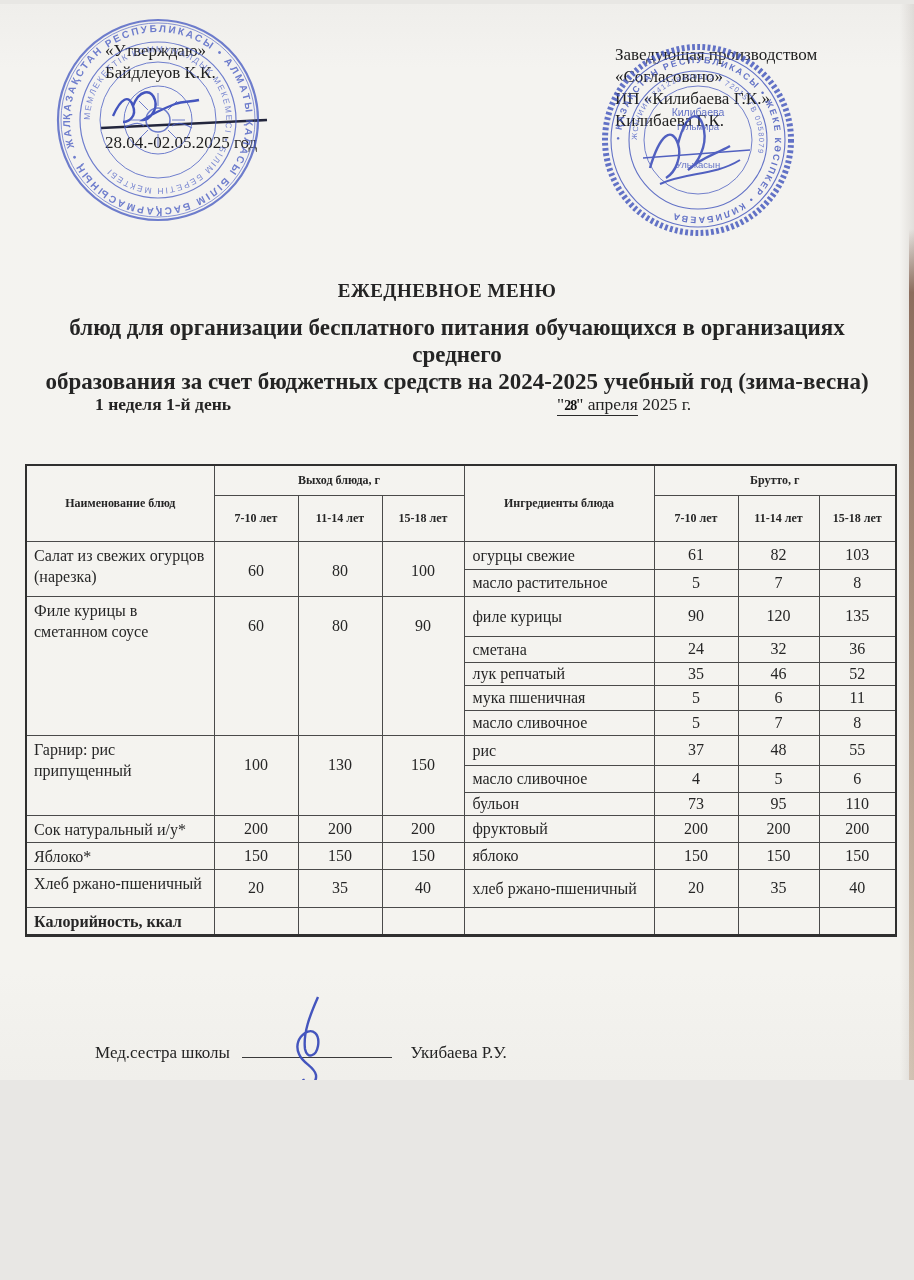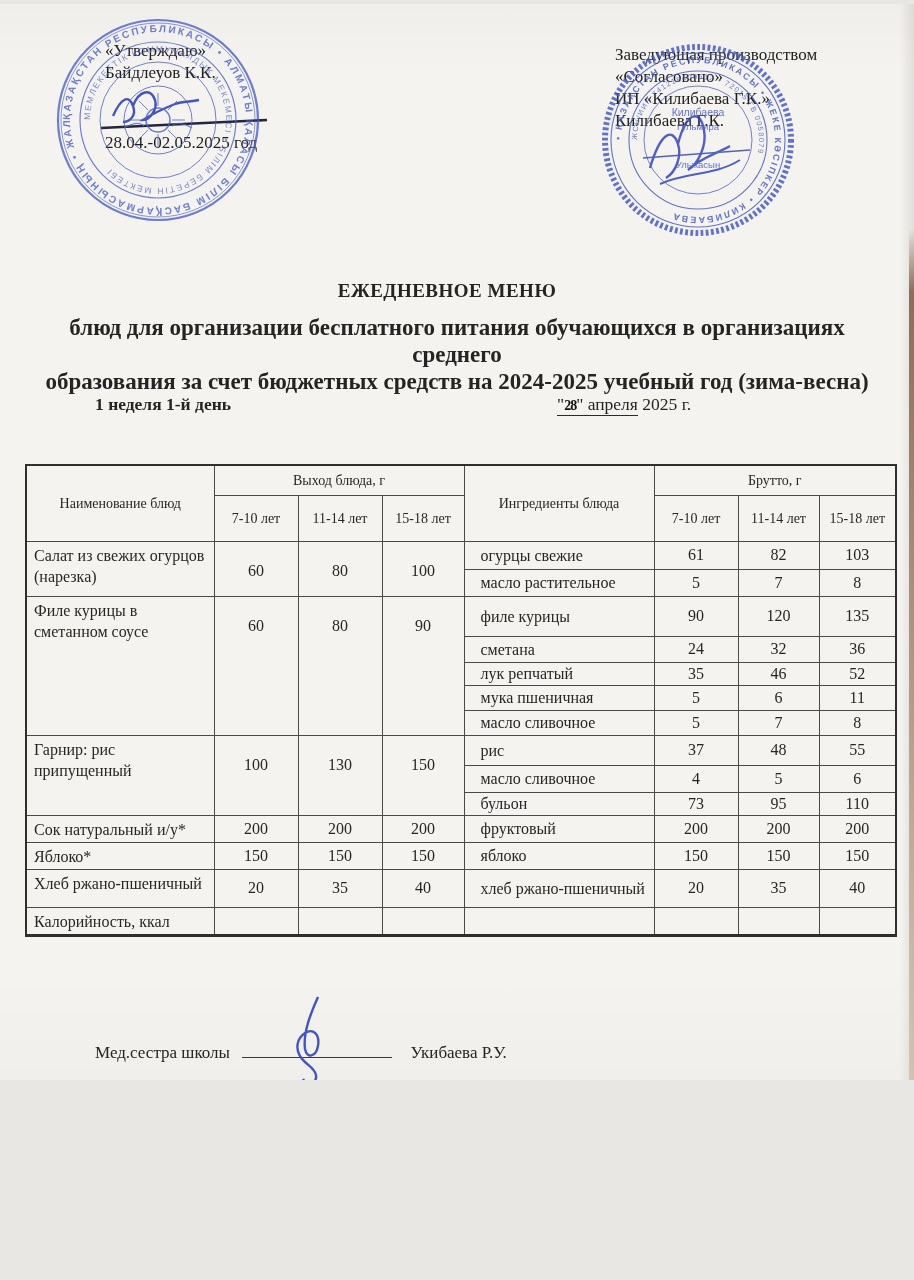--- a/index.html
+++ b/index.html
@@ -43,27 +43,27 @@
   .meta-week{position:absolute;left:95px;top:390px;font-size:17.5px;font-weight:bold;z-index:2;}
   .meta-date{position:absolute;left:557px;top:390px;font-size:17.5px;z-index:2;}
   .date-underline{border-bottom:1.5px solid #2a2a2a;padding-bottom:1px;}
   .date-day{font-weight:bold;font-size:14px;letter-spacing:-1px;color:#111;}
 
   
   table.menu{position:absolute;left:25px;top:460px;width:870px;z-index:2;
     border-collapse:collapse;table-layout:fixed;font-size:16px;
     border:2px solid #2f2f2f;border-bottom-width:3px;}
   .menu th,.menu td{border:1px solid #4a4a4a;padding:1px 4px;color:#262626;overflow:hidden;}
-  .menu th{font-weight:normal;text-align:center;vertical-align:middle;font-size:14px;line-height:19px;}
+  .menu th{font-weight:bold;text-align:center;vertical-align:middle;font-size:12px;line-height:19px;}
   td.name{text-align:left;vertical-align:top;padding:3px 4px 2px 7px;line-height:21px;}
   td.num{text-align:center;vertical-align:top;padding-top:20px;}
   td.num.vm{vertical-align:middle;padding-top:1px;}
-  td.ing{text-align:left;vertical-align:middle;padding-left:16px;line-height:19px;}
+  td.ing{text-align:left;vertical-align:middle;padding-left:8px;line-height:19px;}
   td.bnum{text-align:center;vertical-align:middle;}
-  td.bold{font-weight:normal;margin-left:8px;}
+  td.bold{font-weight:bold;margin-left:8px;}
 
   
   .footer{position:absolute;left:95px;top:1038px;font-size:17px;z-index:2;}
   .sigline{display:inline-block;width:150px;border-bottom:1.3px solid #3a3a3a;height:15px;margin:0 8px;}
   .footer-name{margin-left:6px;}
   .sig-footer{position:absolute;left:272px;top:985px;z-index:3;}
 </style>
 </head>
 <body>
 

